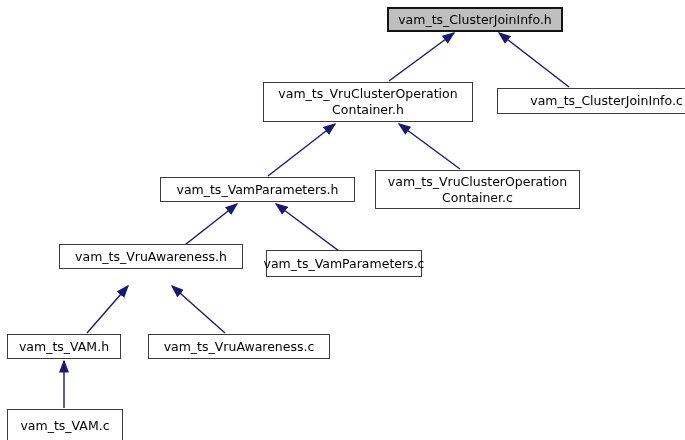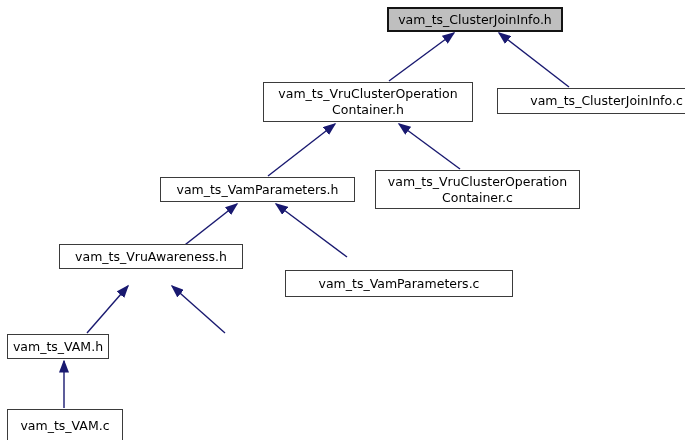--- a/index.html
+++ b/index.html
@@ -84,23 +84,26 @@
   <div class="node" style="left:160px; top:177px; width:195px; height:25px;">
     <span>vam_ts_VamParameters.h</span>
   </div>
   <div class="node" style="left:375px; top:170px; width:205px; height:39px;">
     <span>vam_ts_VruClusterOperation
 Container.c</span>
   </div>
   <div class="node" style="left:59px;  top:244px; width:184px; height:25px;">
     <span>vam_ts_VruAwareness.h</span>
   </div>
-  <div class="node" style="left:266px; top:270px; width:228px; height:27px;margin-left:19px;">
+  <div class="node" style="left:266px; top:250px; width:156px; height:27px;">
     <span>vam_ts_VamParameters.c</span>
   </div>
-  <div class="node" style="left:7px;   top:334px; width:102px; height:25px;">
+  <div class="node" style="left:7px;   top:334px; width:114px; height:25px;">
     <span>vam_ts_VAM.h</span>
+  </div>
+  <div class="node" style="left:148px; top:334px; width:182px; height:25px;">
+    <span>vam_ts_VruAwareness.c</span>
   </div>
   <div class="node" style="left:7px;   top:409px; width:116px; height:34px;">
     <span>vam_ts_VAM.c</span>
   </div>
 
 </div>
 
 </body></html>

